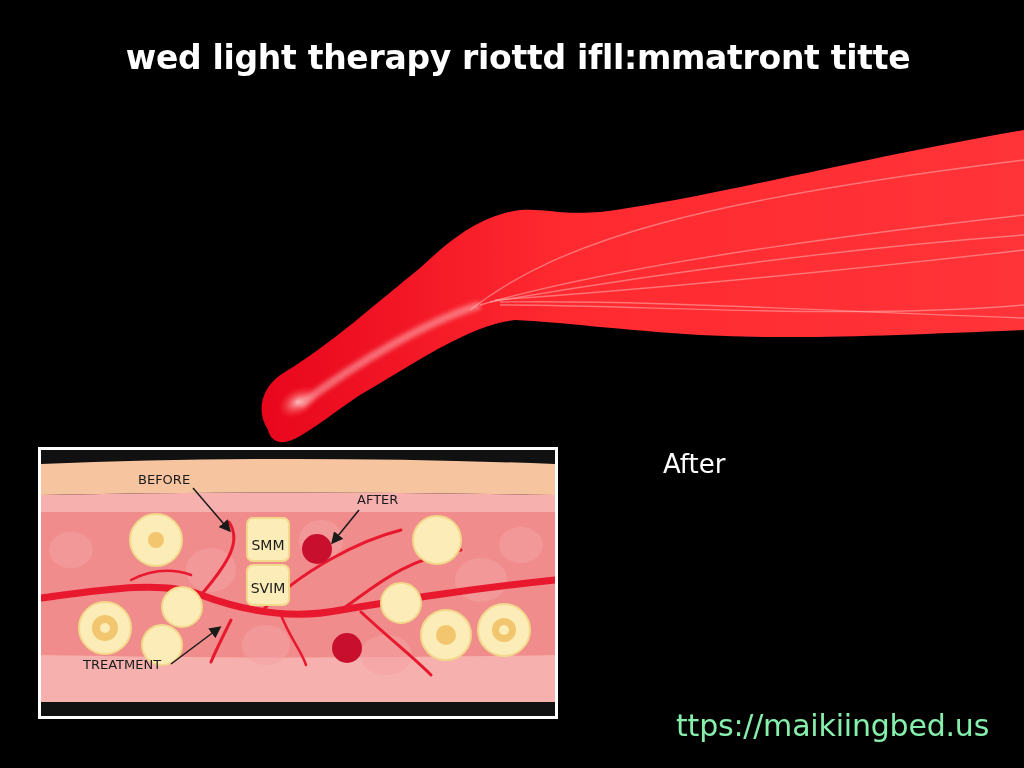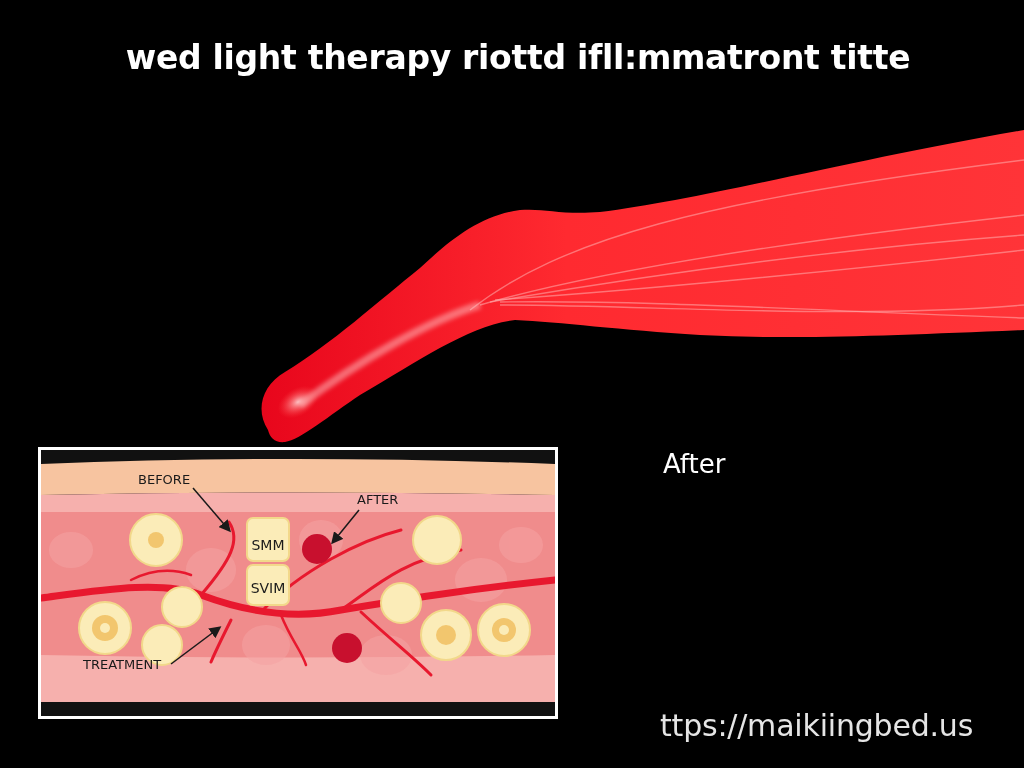--- a/index.html
+++ b/index.html
@@ -12,22 +12,22 @@
     position: absolute; left: 0; top: 38px; width: 1036px;
     text-align: center; color: #ffffff; font-weight: bold;
     font-size: 33px; letter-spacing: -0.3px;
   }
   .beam { position: absolute; left: 0; top: 0; width: 1024px; height: 768px; }
   .after-label {
     position: absolute; left: 663px; top: 449px;
     color: #ffffff; font-size: 26px;
   }
   .url {
-    position: absolute; left: 660px; top: 708px;
-    color: #e5e5e5; font-size: 30px; letter-spacing: -0.2px;
+    position: absolute; left: 676px; top: 708px;
+    color: #86efac; font-size: 30px; letter-spacing: -0.2px;
   }
   .panel {
     position: absolute; left: 38px; top: 447px;
     width: 514px; height: 266px;
     border: 3px solid #ffffff; background: #000;
     overflow: hidden;
   }
   .panel svg { display: block; }
   .lbl {
     font-family: "DejaVu Sans", "Liberation Sans", sans-serif;

